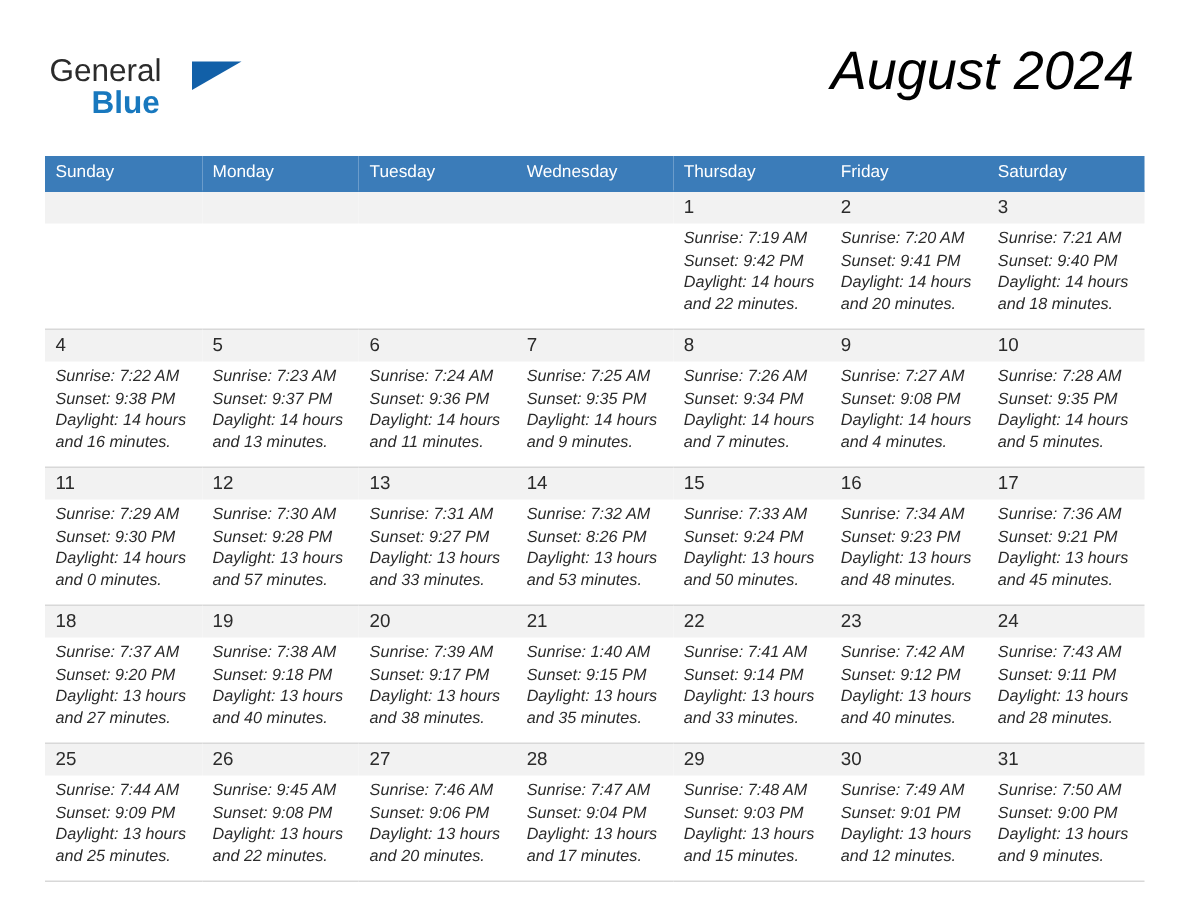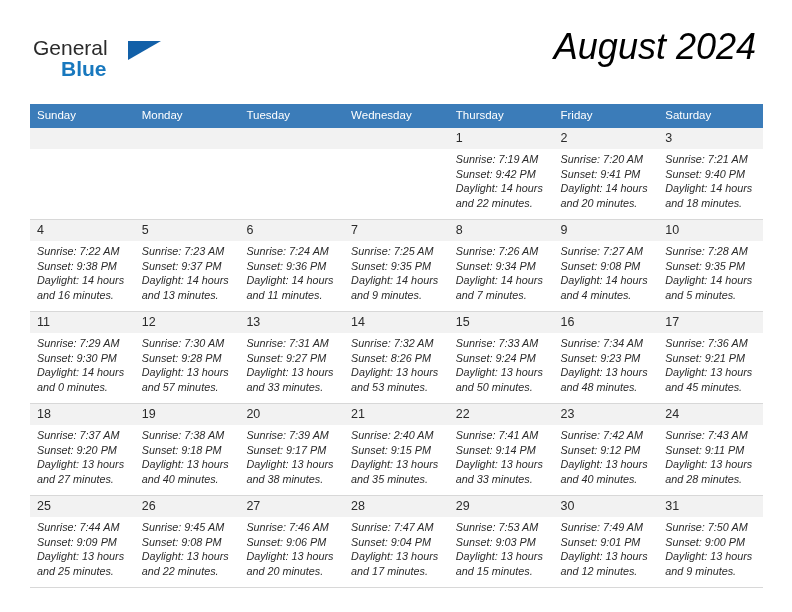--- a/index.html
+++ b/index.html
@@ -426,21 +426,21 @@
                   <div>Sunset: 9:17 PM</div>
                   <div>Daylight: 13 hours</div>
                   <div>and 38 minutes.</div>
                 </div>
               </div>
             </td>
             <td>
               <div class="cell-inner">
                 <div class="daynum-bar">21</div>
                 <div class="cell-lines">
-                  <div>Sunrise: 2:40 AM</div>
+                  <div>Sunrise: 1:40 AM</div>
                   <div>Sunset: 9:15 PM</div>
                   <div>Daylight: 13 hours</div>
                   <div>and 35 minutes.</div>
                 </div>
               </div>
             </td>
             <td>
               <div class="cell-inner">
                 <div class="daynum-bar">22</div>
                 <div class="cell-lines">
@@ -516,21 +516,21 @@
                   <div>Sunset: 9:04 PM</div>
                   <div>Daylight: 13 hours</div>
                   <div>and 17 minutes.</div>
                 </div>
               </div>
             </td>
             <td>
               <div class="cell-inner">
                 <div class="daynum-bar">29</div>
                 <div class="cell-lines">
-                  <div>Sunrise: 7:53 AM</div>
+                  <div>Sunrise: 7:48 AM</div>
                   <div>Sunset: 9:03 PM</div>
                   <div>Daylight: 13 hours</div>
                   <div>and 15 minutes.</div>
                 </div>
               </div>
             </td>
             <td>
               <div class="cell-inner">
                 <div class="daynum-bar">30</div>
                 <div class="cell-lines">

